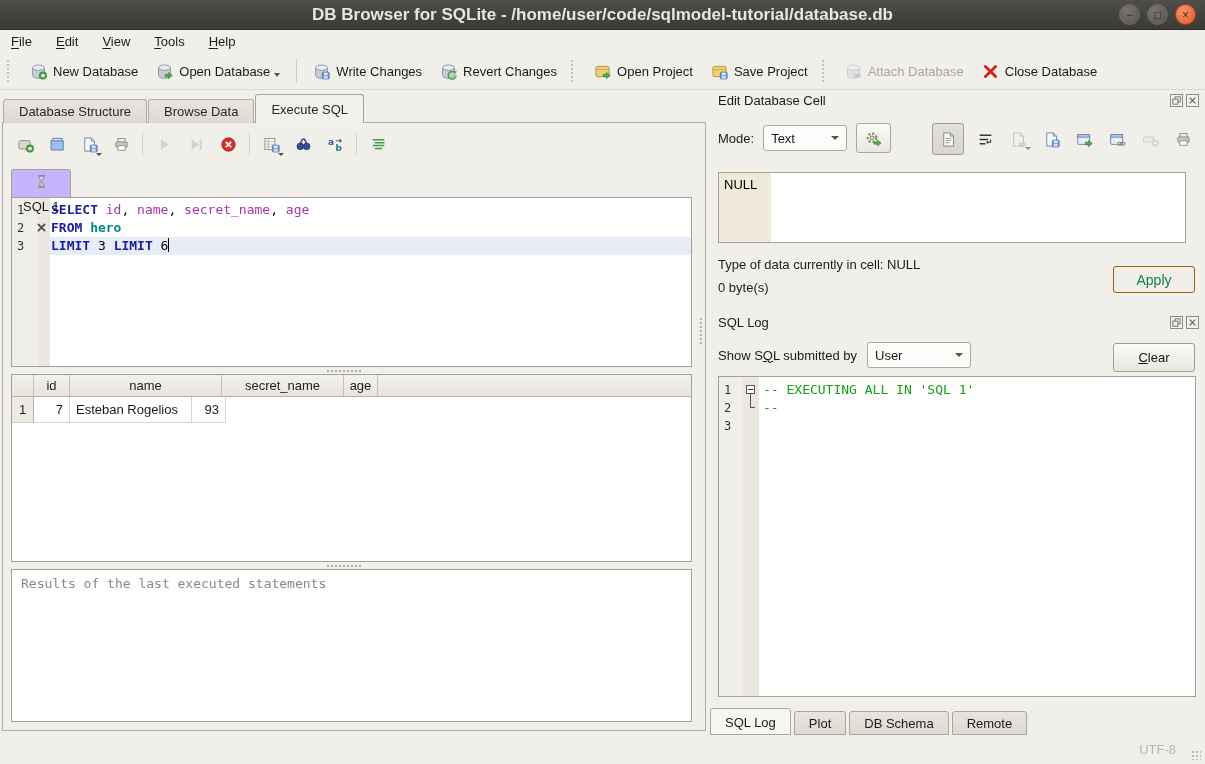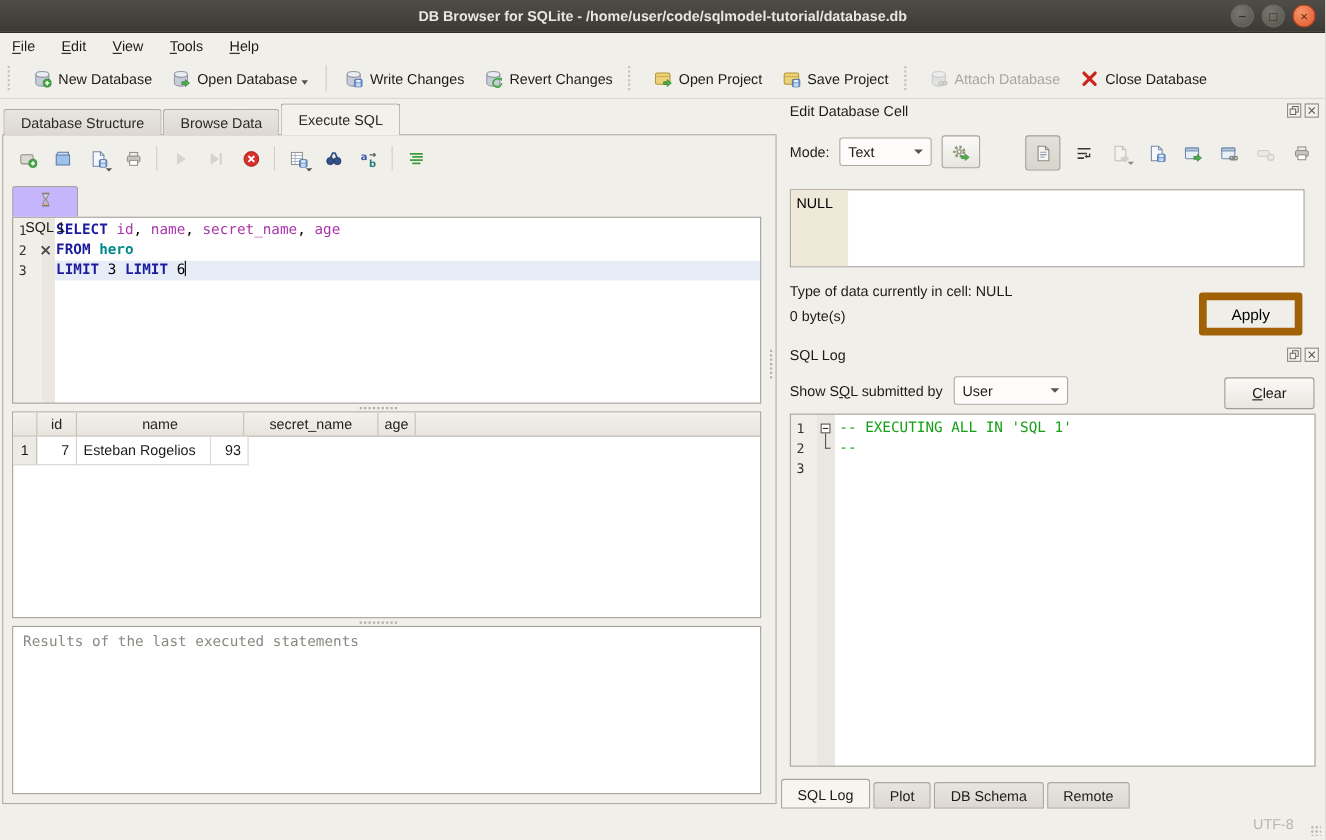--- a/index.html
+++ b/index.html
@@ -3,21 +3,21 @@
 <meta charset="utf-8">
 <style>
   html,body{margin:0;padding:0;background:#d0cdc7;}
   #window{position:relative;width:1205px;height:764px;background:#f1efea;
     font-family:"Liberation Sans",sans-serif;font-size:13px;color:#1c1b18;overflow:hidden;}
 
   
   .titlebar{position:absolute;left:0;top:0;width:100%;height:30px;
     background:linear-gradient(#4e4d47,#3b3a35);display:flex;align-items:center;justify-content:center;
     border-bottom:1px solid #2e2d29;box-sizing:border-box;}
-  .titlebar .title{color:#e9e6de;font-weight:bold;font-size:13px;}
+  .titlebar .title{color:#e9e6de;font-weight:bold;font-size:17px;}
   .win-controls{position:absolute;right:9px;top:4px;display:flex;gap:7px;}
   .win-btn{width:21px;height:21px;border-radius:50%;display:flex;align-items:center;justify-content:center;
     font-size:12px;line-height:1;color:#2b2a26;border:1px solid #6d6b63;box-sizing:border-box;}
   .win-btn.minb,.win-btn.maxb{background:radial-gradient(circle at 35% 30%,#787670,#555349);}
   .win-btn.closeb{background:radial-gradient(circle at 35% 30%,#f49569,#e4572e);border-color:#b4421f;color:#5d1f0c;}
 
   
   .menubar{position:absolute;left:0;top:30px;width:100%;height:23px;display:flex;align-items:center;padding-left:11px;gap:24px;box-sizing:border-box;}
   .menu-item{cursor:default;}
   .menu-item u{text-underline-offset:2px;}
@@ -109,22 +109,22 @@
   .cell-btn.disabled svg{opacity:.45;}
   .cell-btn .dd{position:absolute;right:-1px;bottom:2px;width:0;height:0;border-left:3px solid transparent;border-right:3px solid transparent;border-top:3.5px solid #8f8b84;}
 
   .null-editor{position:absolute;left:12px;top:82px;width:468px;height:71px;background:#fff;
     border:1px solid #a5a19a;box-sizing:border-box;}
   .null-gutter{position:absolute;left:0;top:0;width:52px;height:100%;background:#efe9da;}
   .null-text{position:absolute;left:5px;top:4px;color:#000;}
 
   .type-line{position:absolute;left:12px;top:167px;}
   .byte-line{position:absolute;left:12px;top:190px;}
-  .apply-btn{position:absolute;right:21px;top:176px;width:80px;height:25px;border:7px solid #a16207;
-    border-radius:3px;background:#f0eee8;color:#000000;display:flex;align-items:center;justify-content:center;font-size:14px;}
+  .apply-btn{position:absolute;right:10px;top:176px;width:80px;height:25px;border:1px solid #a16207;
+    border-radius:3px;background:#f0eee8;color:#15803d;display:flex;align-items:center;justify-content:center;font-size:14px;}
 
   .sqllog-title-row{top:225px;}
   .edit-title-row{top:3px;}
   .filter-row{position:absolute;left:12px;top:252px;display:flex;align-items:center;gap:10px;}
   .clear-btn{position:absolute;right:10px;top:253px;width:80px;height:27px;
     background:linear-gradient(#fbfaf7,#e9e6e0);border:1px solid #a19d95;border-radius:3px;
     display:flex;align-items:center;justify-content:center;color:#16150f;}
 
   .log-editor{position:absolute;left:12px;top:286px;width:478px;height:321px;
     background:linear-gradient(90deg,#f0eee9 0 24px,#eae7e1 24px 40px,#ffffff 40px);

